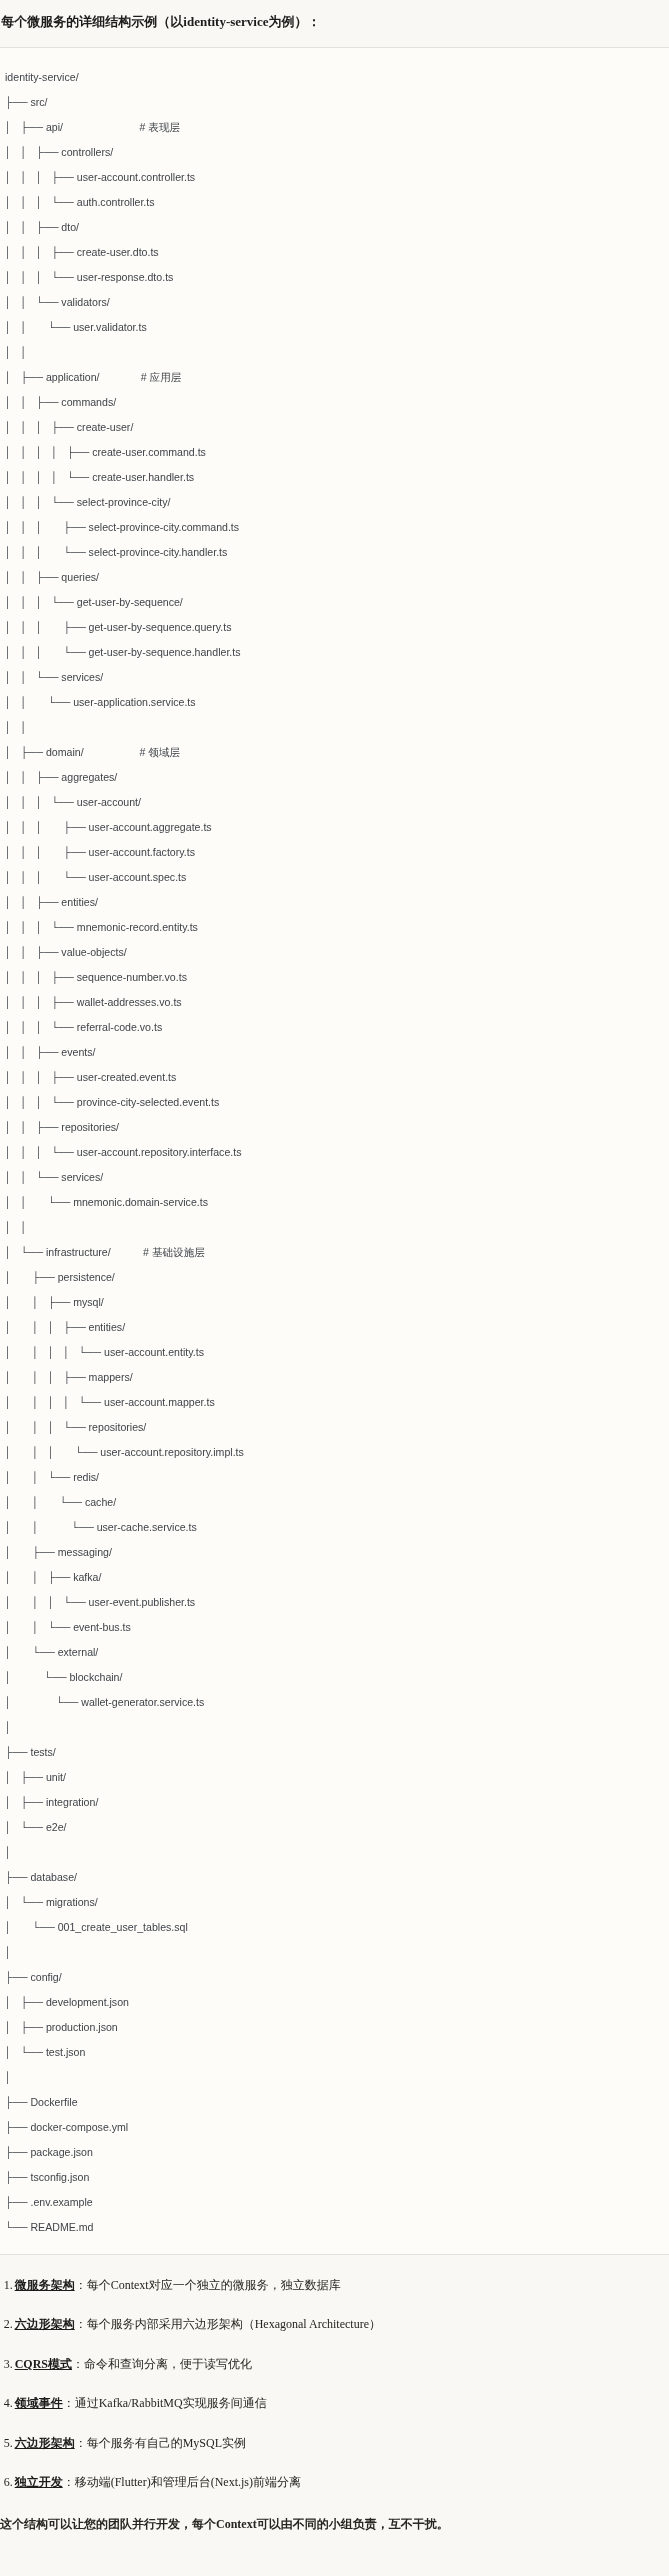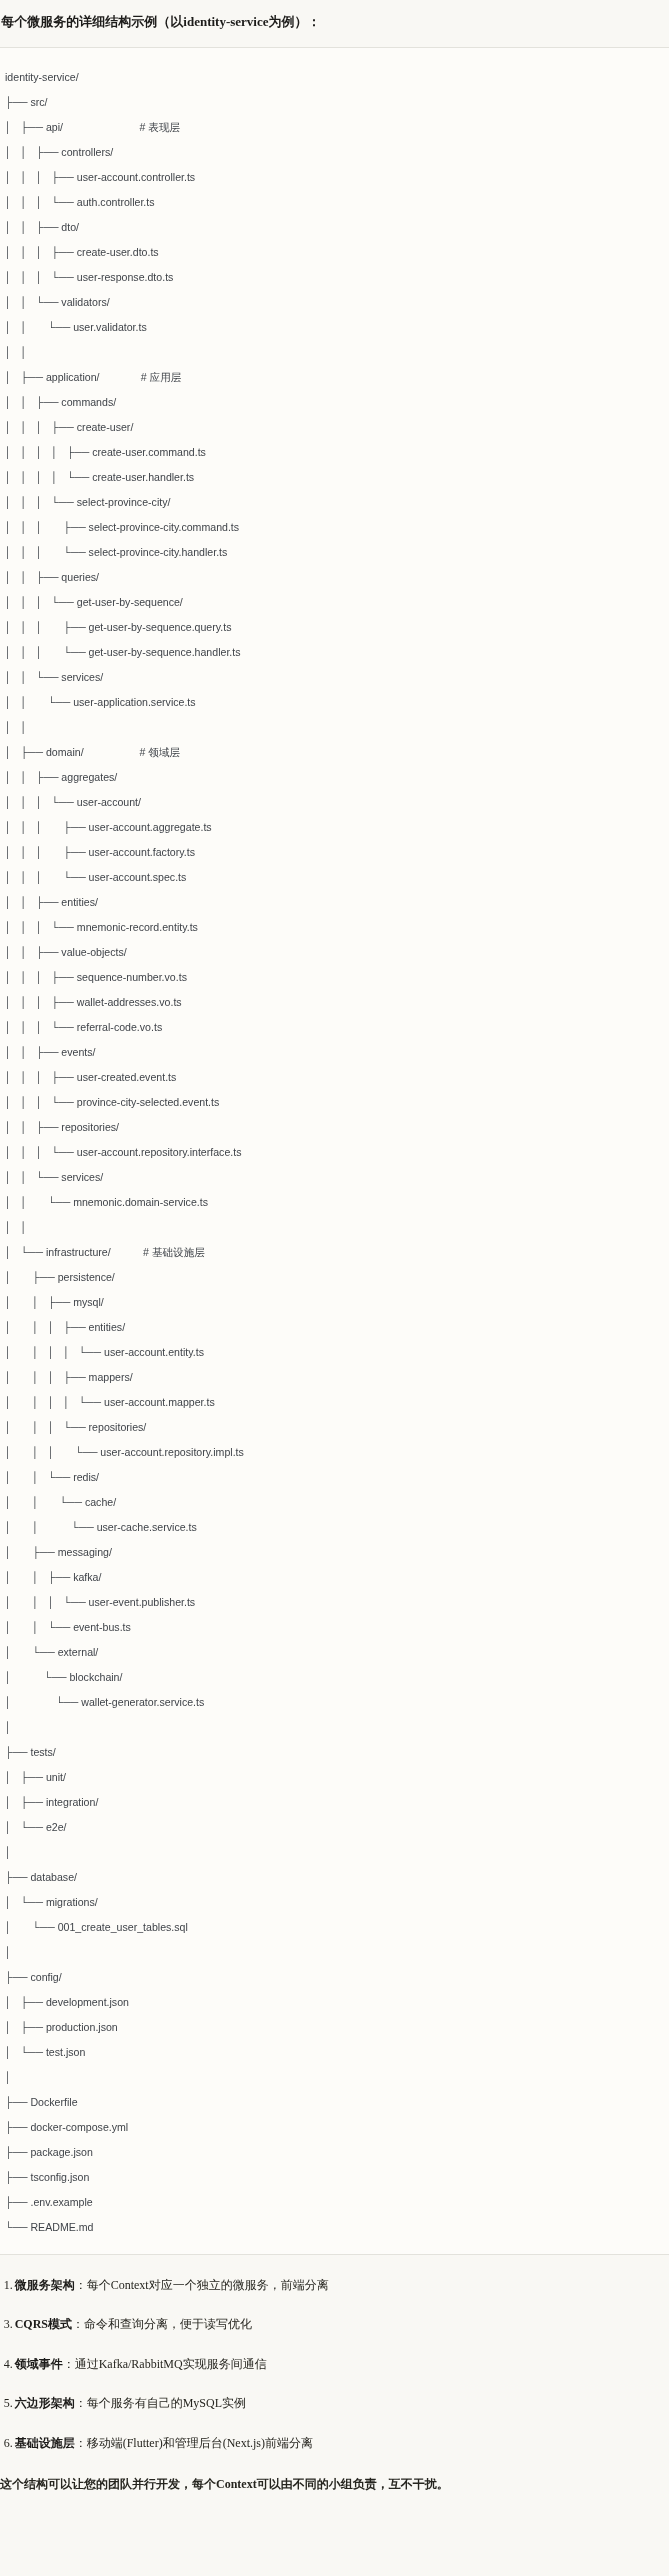--- a/index.html
+++ b/index.html
@@ -35,21 +35,21 @@
   h2.notes-heading{
     margin:20px 0 0 2.5px;
     font-size:13px; line-height:19px; font-weight:700;
     color:var(--heading-text);
   }
   .note-item{
     margin:22px 0 0 3.8px;
     font-size:12px; line-height:17.5px;
   }
   .note-item .num{margin-right:1.9px;}
-  .note-item .term{font-weight:700; color:var(--heading-text);}
+  .note-item .term{font-weight:700; color:var(--heading-text);text-decoration:underline;}
   p.footer-text{
     margin:24px 0 0 0;
     font-size:12px; line-height:17.5px;font-weight:bold;
   }
 </style>
 </head>
 <body>
 
 <div class="page">
 
@@ -137,27 +137,28 @@
 │   └── test.json
 │
 ├── Dockerfile
 ├── docker-compose.yml
 ├── package.json
 ├── tsconfig.json
 ├── .env.example
 └── README.md</pre>
 
 
-  <div class="note-item"><span class="num">1.</span><span class="term">微服务架构</span><span class="desc">：每个Context对应一个独立的微服务，前端分离</span></div>
+  <div class="note-item"><span class="num">1.</span><span class="term">微服务架构</span><span class="desc">：每个Context对应一个独立的微服务，独立数据库</span></div>
 
+  <div class="note-item"><span class="num">2.</span><span class="term">六边形架构</span><span class="desc">：每个服务内部采用六边形架构（Hexagonal Architecture）</span></div>
 
   <div class="note-item"><span class="num">3.</span><span class="term">CQRS模式</span><span class="desc">：命令和查询分离，便于读写优化</span></div>
 
   <div class="note-item"><span class="num">4.</span><span class="term">领域事件</span><span class="desc">：通过Kafka/RabbitMQ实现服务间通信</span></div>
 
   <div class="note-item"><span class="num">5.</span><span class="term">六边形架构</span><span class="desc">：每个服务有自己的MySQL实例</span></div>
 
-  <div class="note-item"><span class="num">6.</span><span class="term">基础设施层</span><span class="desc">：移动端(Flutter)和管理后台(Next.js)前端分离</span></div>
+  <div class="note-item"><span class="num">6.</span><span class="term">独立开发</span><span class="desc">：移动端(Flutter)和管理后台(Next.js)前端分离</span></div>
 
   <p class="footer-text">这个结构可以让您的团队并行开发，每个Context可以由不同的小组负责，互不干扰。</p>
 
 </div>
 
 
 </body></html>

